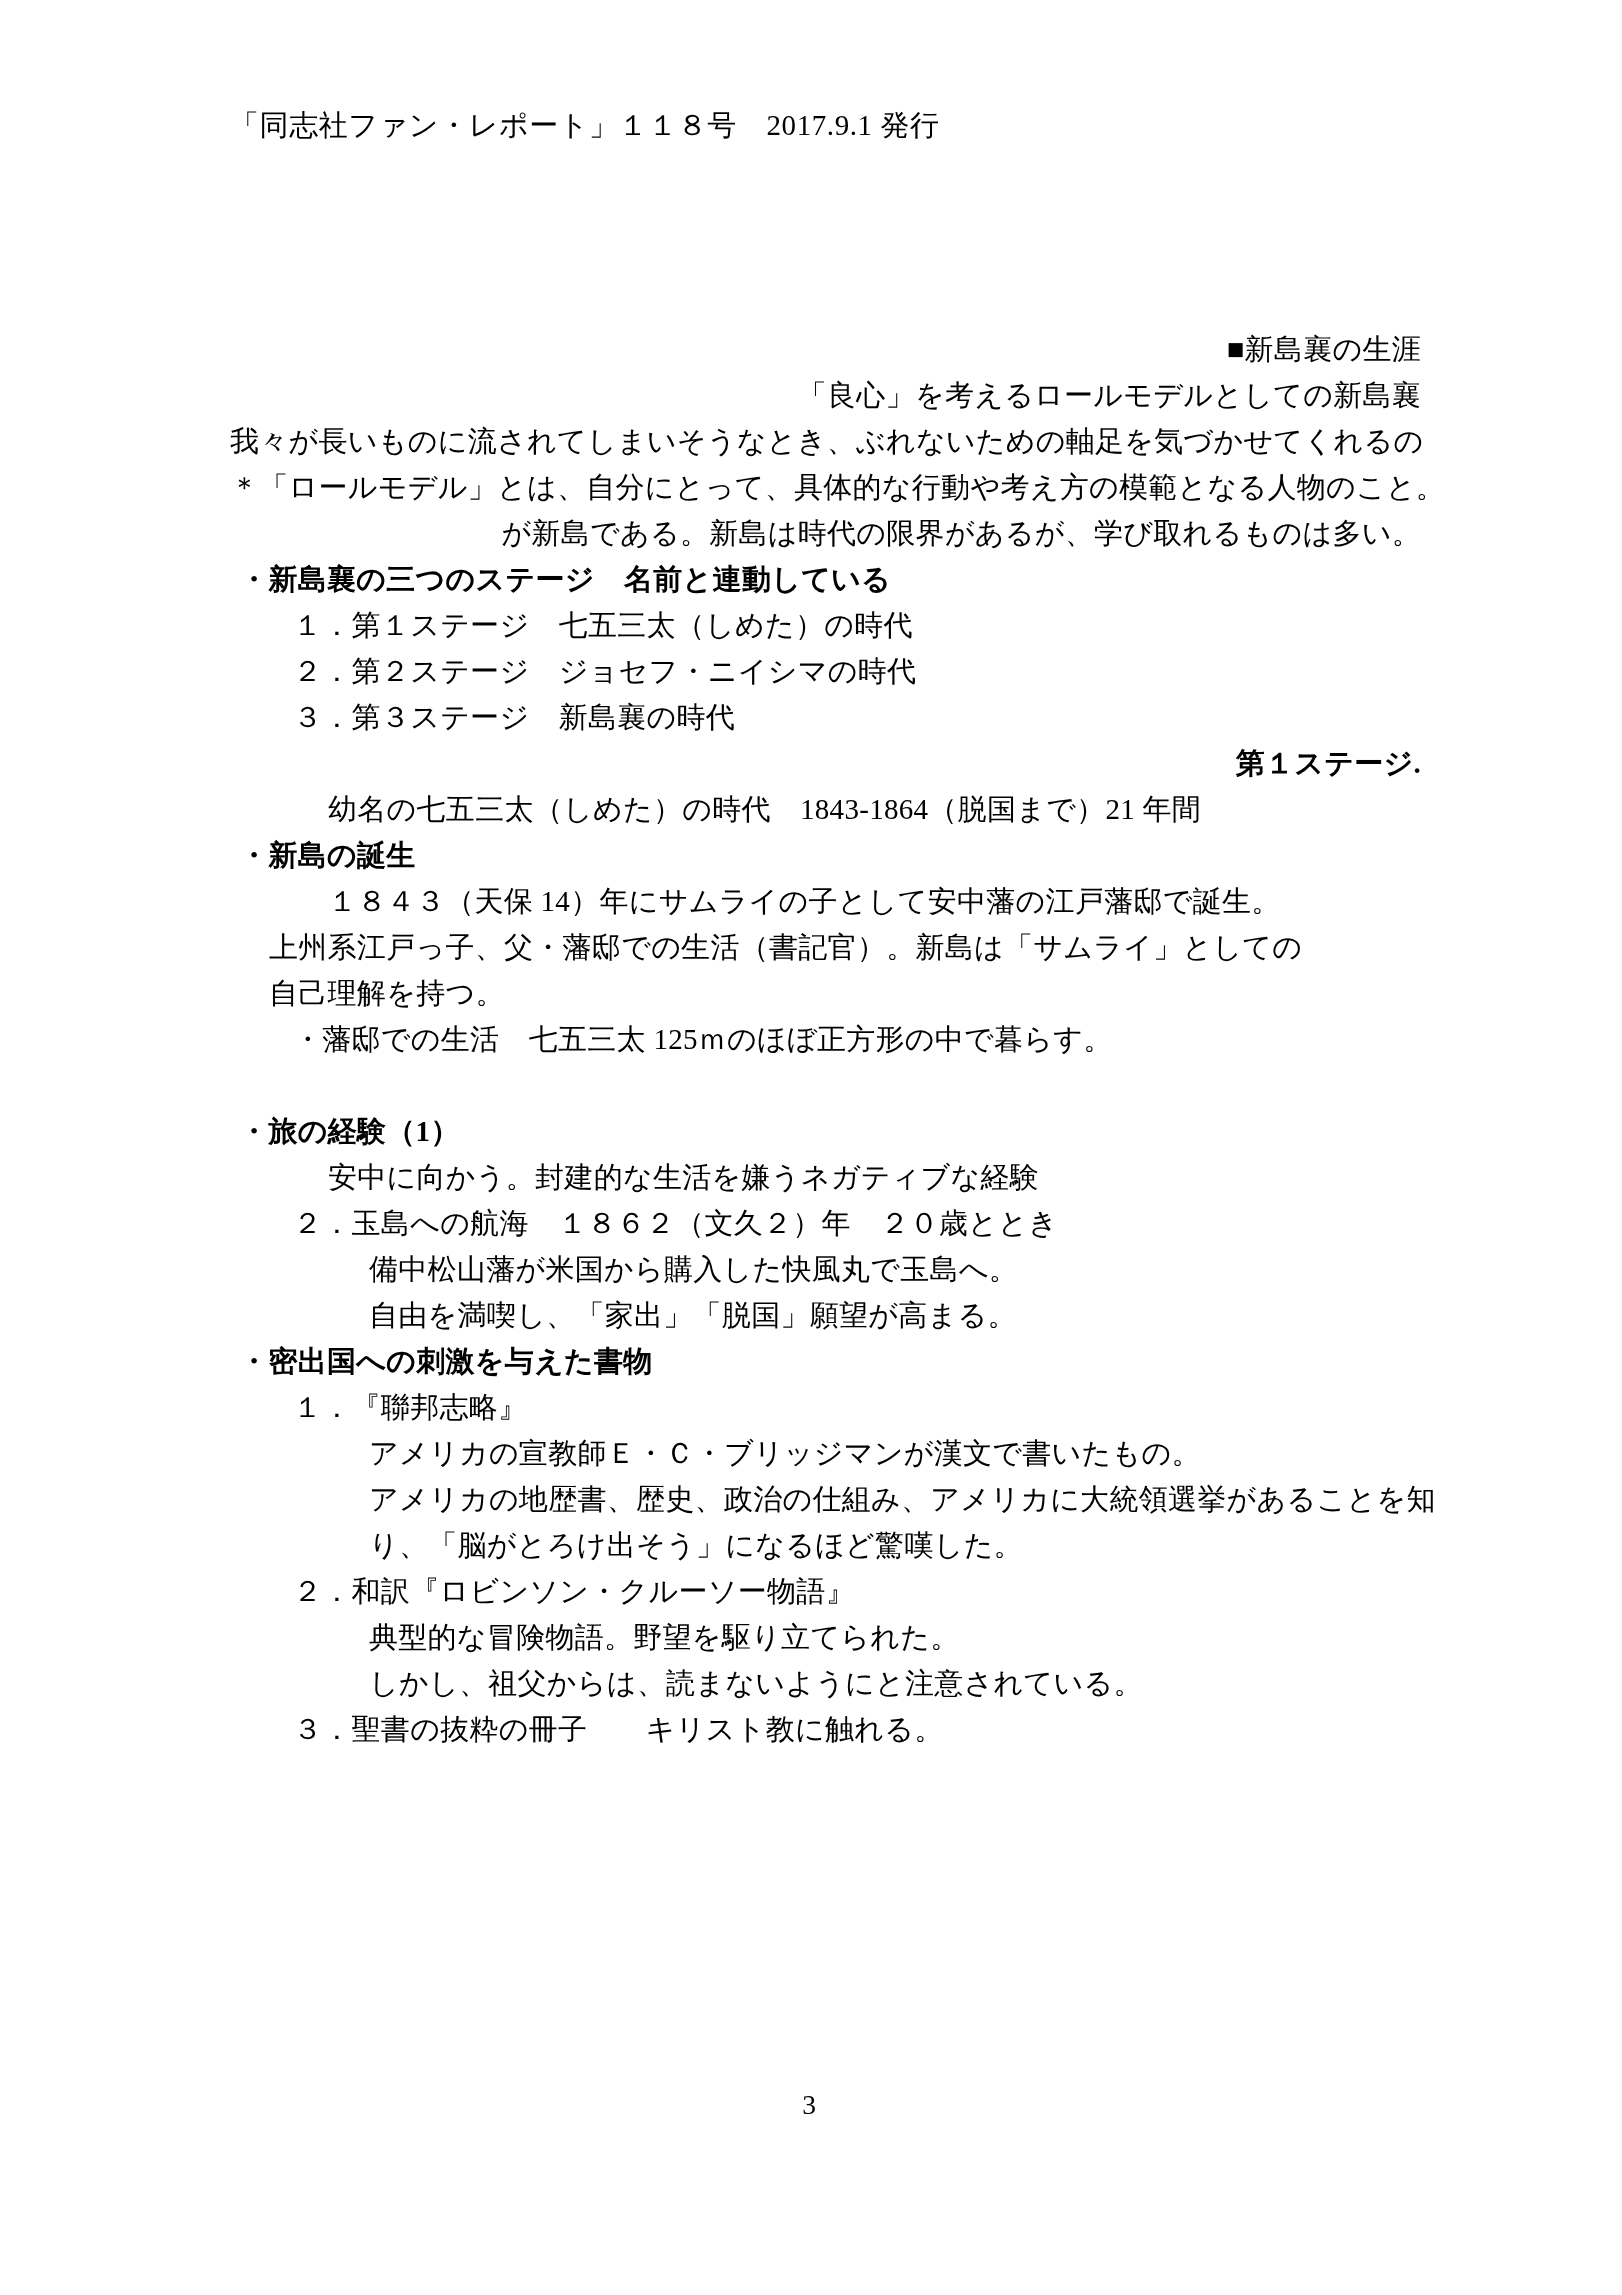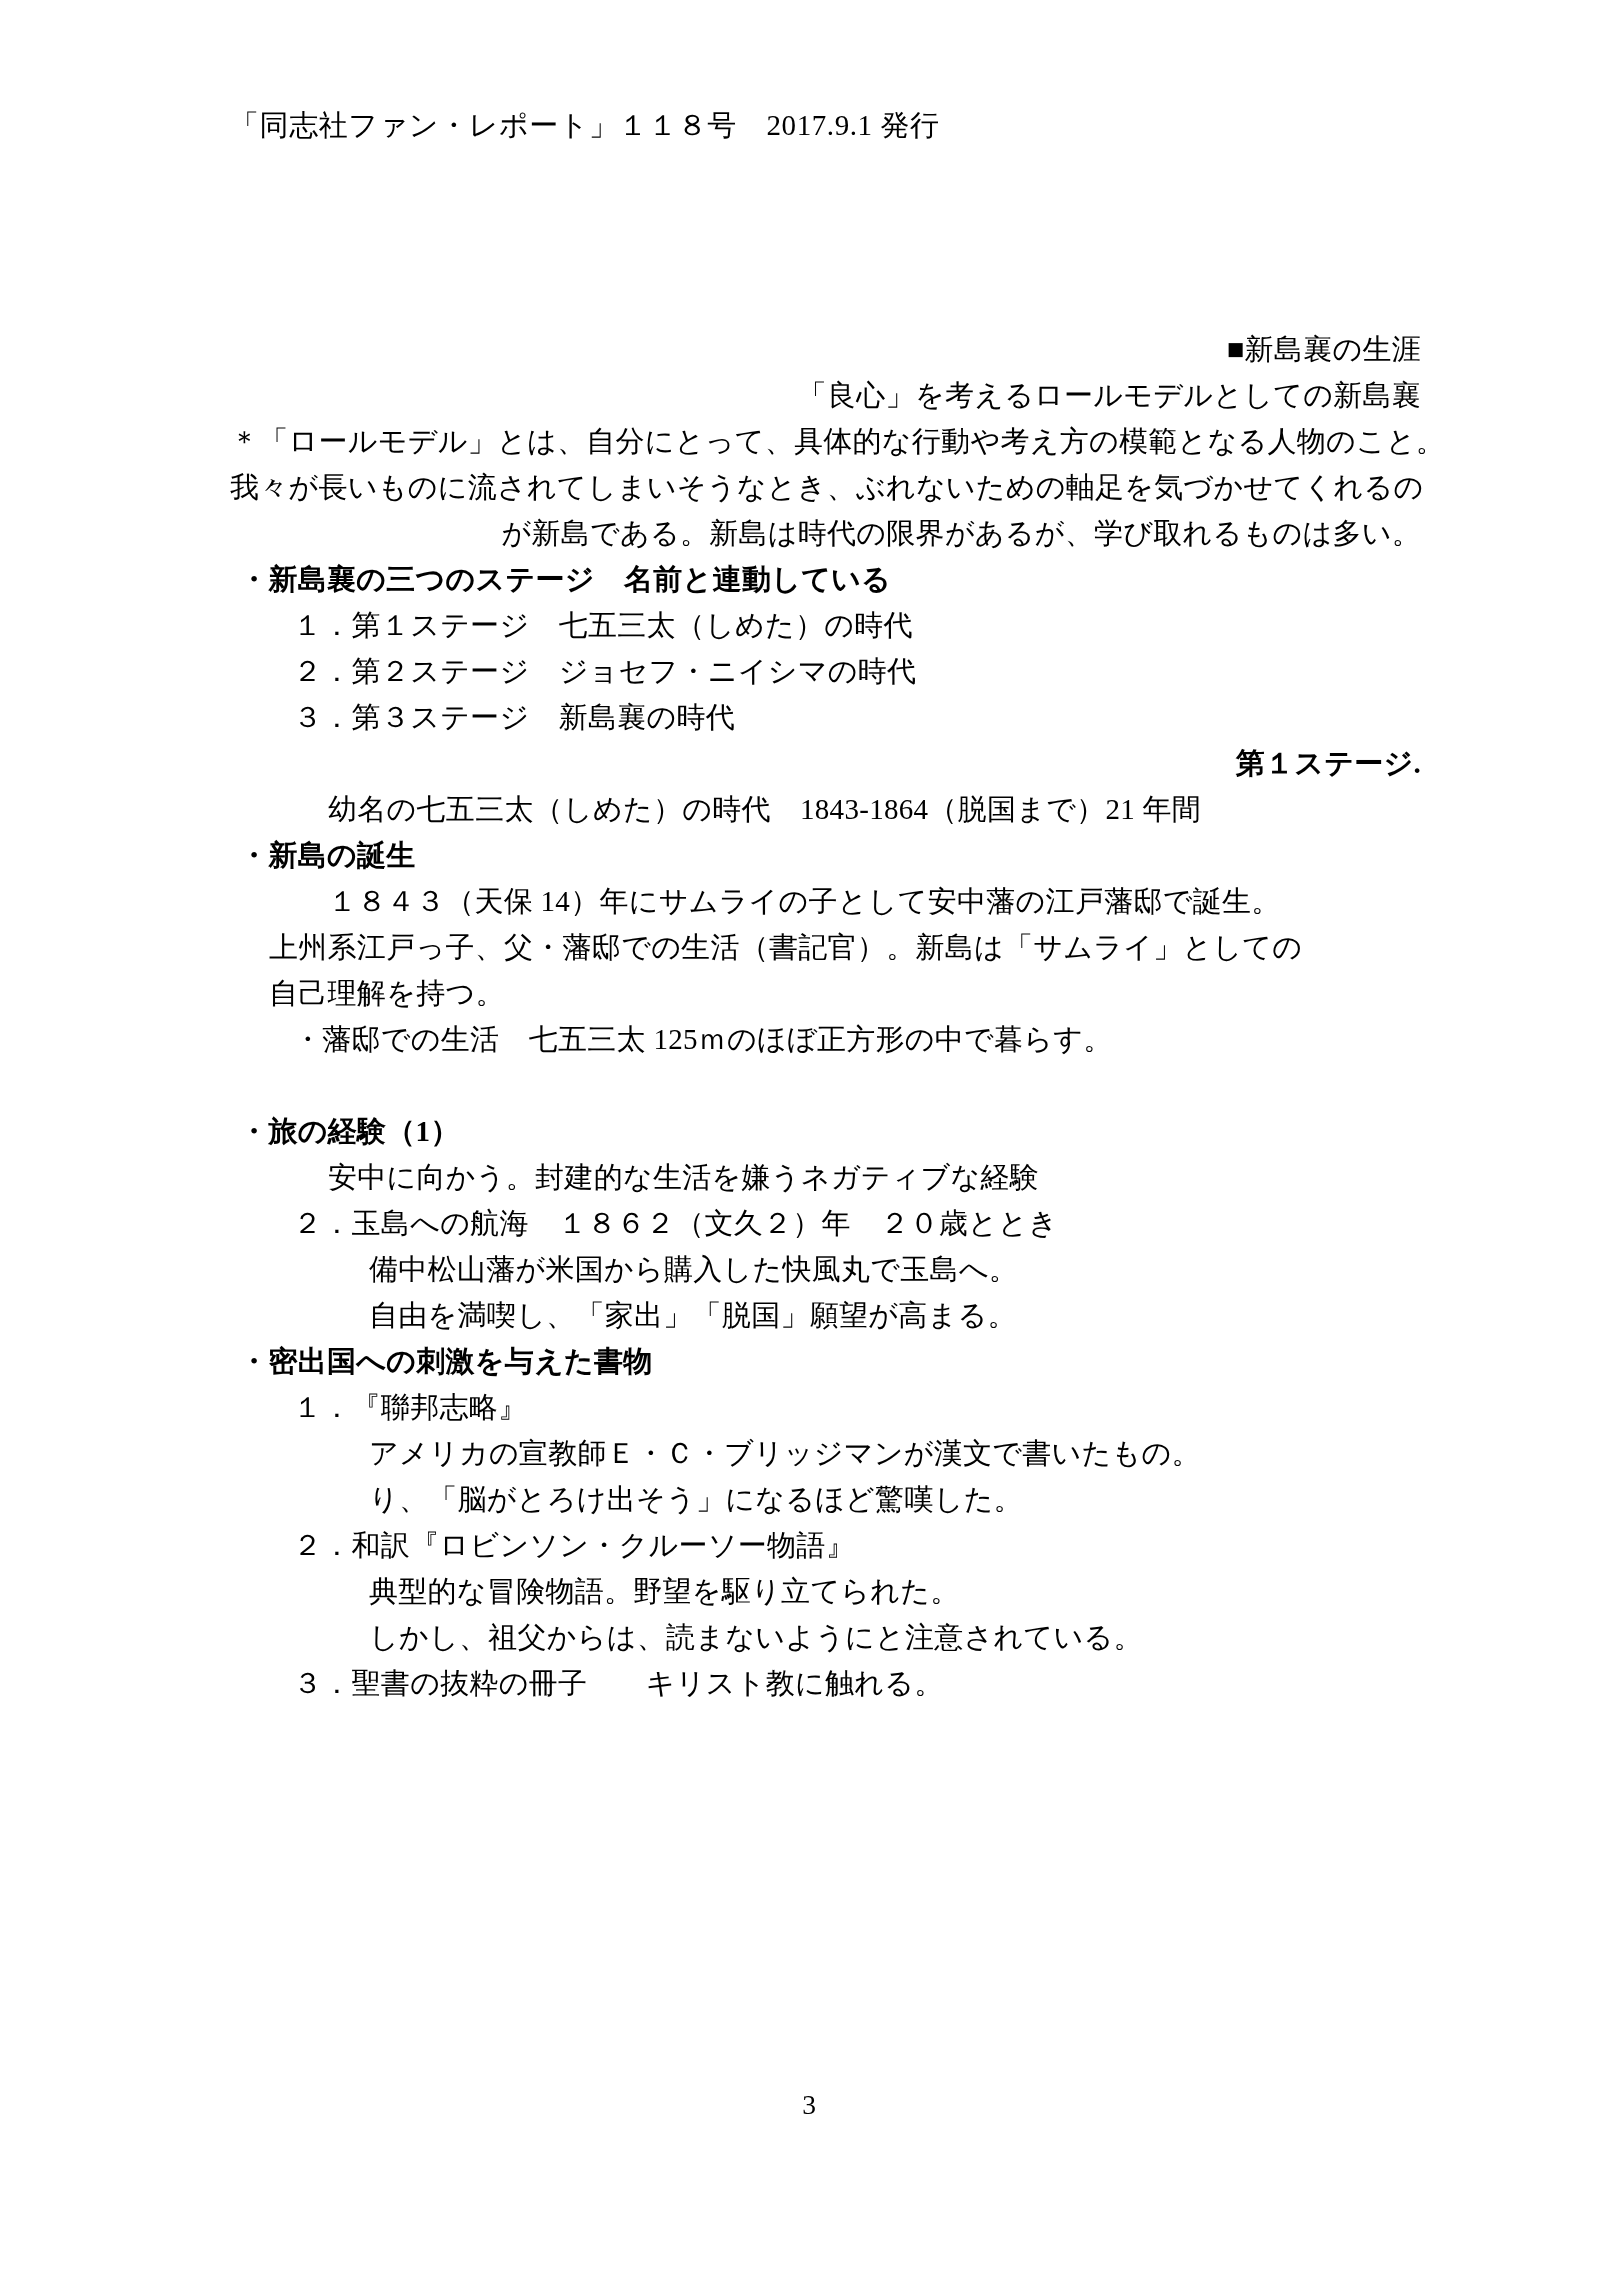--- a/index.html
+++ b/index.html
@@ -77,22 +77,22 @@
 <div class="page">
 
   <div class="content">
 
     <div class="doc-header">「同志社ファン・レポート」１１８号　2017.9.1 発行</div>
 
     <div class="body-block">
 
       <div class="ln i0">■新島襄の生涯</div>
       <div class="ln i0">「良心」を考えるロールモデルとしての新島襄</div>
+      <div class="ln i0">我々が長いものに流されてしまいそうなとき、ぶれないための軸足を気づかせてくれるの</div>
       <div class="ln i0">＊「ロールモデル」とは、自分にとって、具体的な行動や考え方の模範となる人物のこと。</div>
-      <div class="ln i0">我々が長いものに流されてしまいそうなとき、ぶれないための軸足を気づかせてくれるの</div>
       <div class="ln i0">が新島である。新島は時代の限界があるが、学び取れるものは多い。</div>
 
       <div class="ln i-b bold">・新島襄の三つのステージ　名前と連動している</div>
       <div class="ln i-n">１．第１ステージ　七五三太（しめた）の時代</div>
       <div class="ln i-n">２．第２ステージ　ジョセフ・ニイシマの時代</div>
       <div class="ln i-n">３．第３ステージ　新島襄の時代</div>
 
       <div class="ln i0 bold">第１ステージ.</div>
       <div class="ln i-t">幼名の七五三太（しめた）の時代　1843-1864（脱国まで）21 年間</div>
 
@@ -106,20 +106,21 @@
 
       <div class="ln i-b bold">・旅の経験（1）</div>
       <div class="ln i-t">安中に向かう。封建的な生活を嫌うネガティブな経験</div>
       <div class="ln i-n">２．玉島への航海　１８６２（文久２）年　２０歳ととき</div>
       <div class="ln i-d">備中松山藩が米国から購入した快風丸で玉島へ。</div>
       <div class="ln i-d">自由を満喫し、「家出」「脱国」願望が高まる。</div>
 
       <div class="ln i-b bold">・密出国への刺激を与えた書物</div>
       <div class="ln i-n">１．『聯邦志略』</div>
       <div class="ln i-d">アメリカの宣教師Ｅ・Ｃ・ブリッジマンが漢文で書いたもの。</div>
+      <div class="ln i-d">アメリカの地歴書、歴史、政治の仕組み、アメリカに大統領選挙があることを知</div>
       <div class="ln i-d">り、「脳がとろけ出そう」になるほど驚嘆した。</div>
       <div class="ln i-n">２．和訳『ロビンソン・クルーソー物語』</div>
       <div class="ln i-d">典型的な冒険物語。野望を駆り立てられた。</div>
       <div class="ln i-d">しかし、祖父からは、読まないようにと注意されている。</div>
       <div class="ln i-n">３．聖書の抜粋の冊子　　キリスト教に触れる。</div>
 
     </div>
   </div>
 
   <div class="page-number">3</div>

